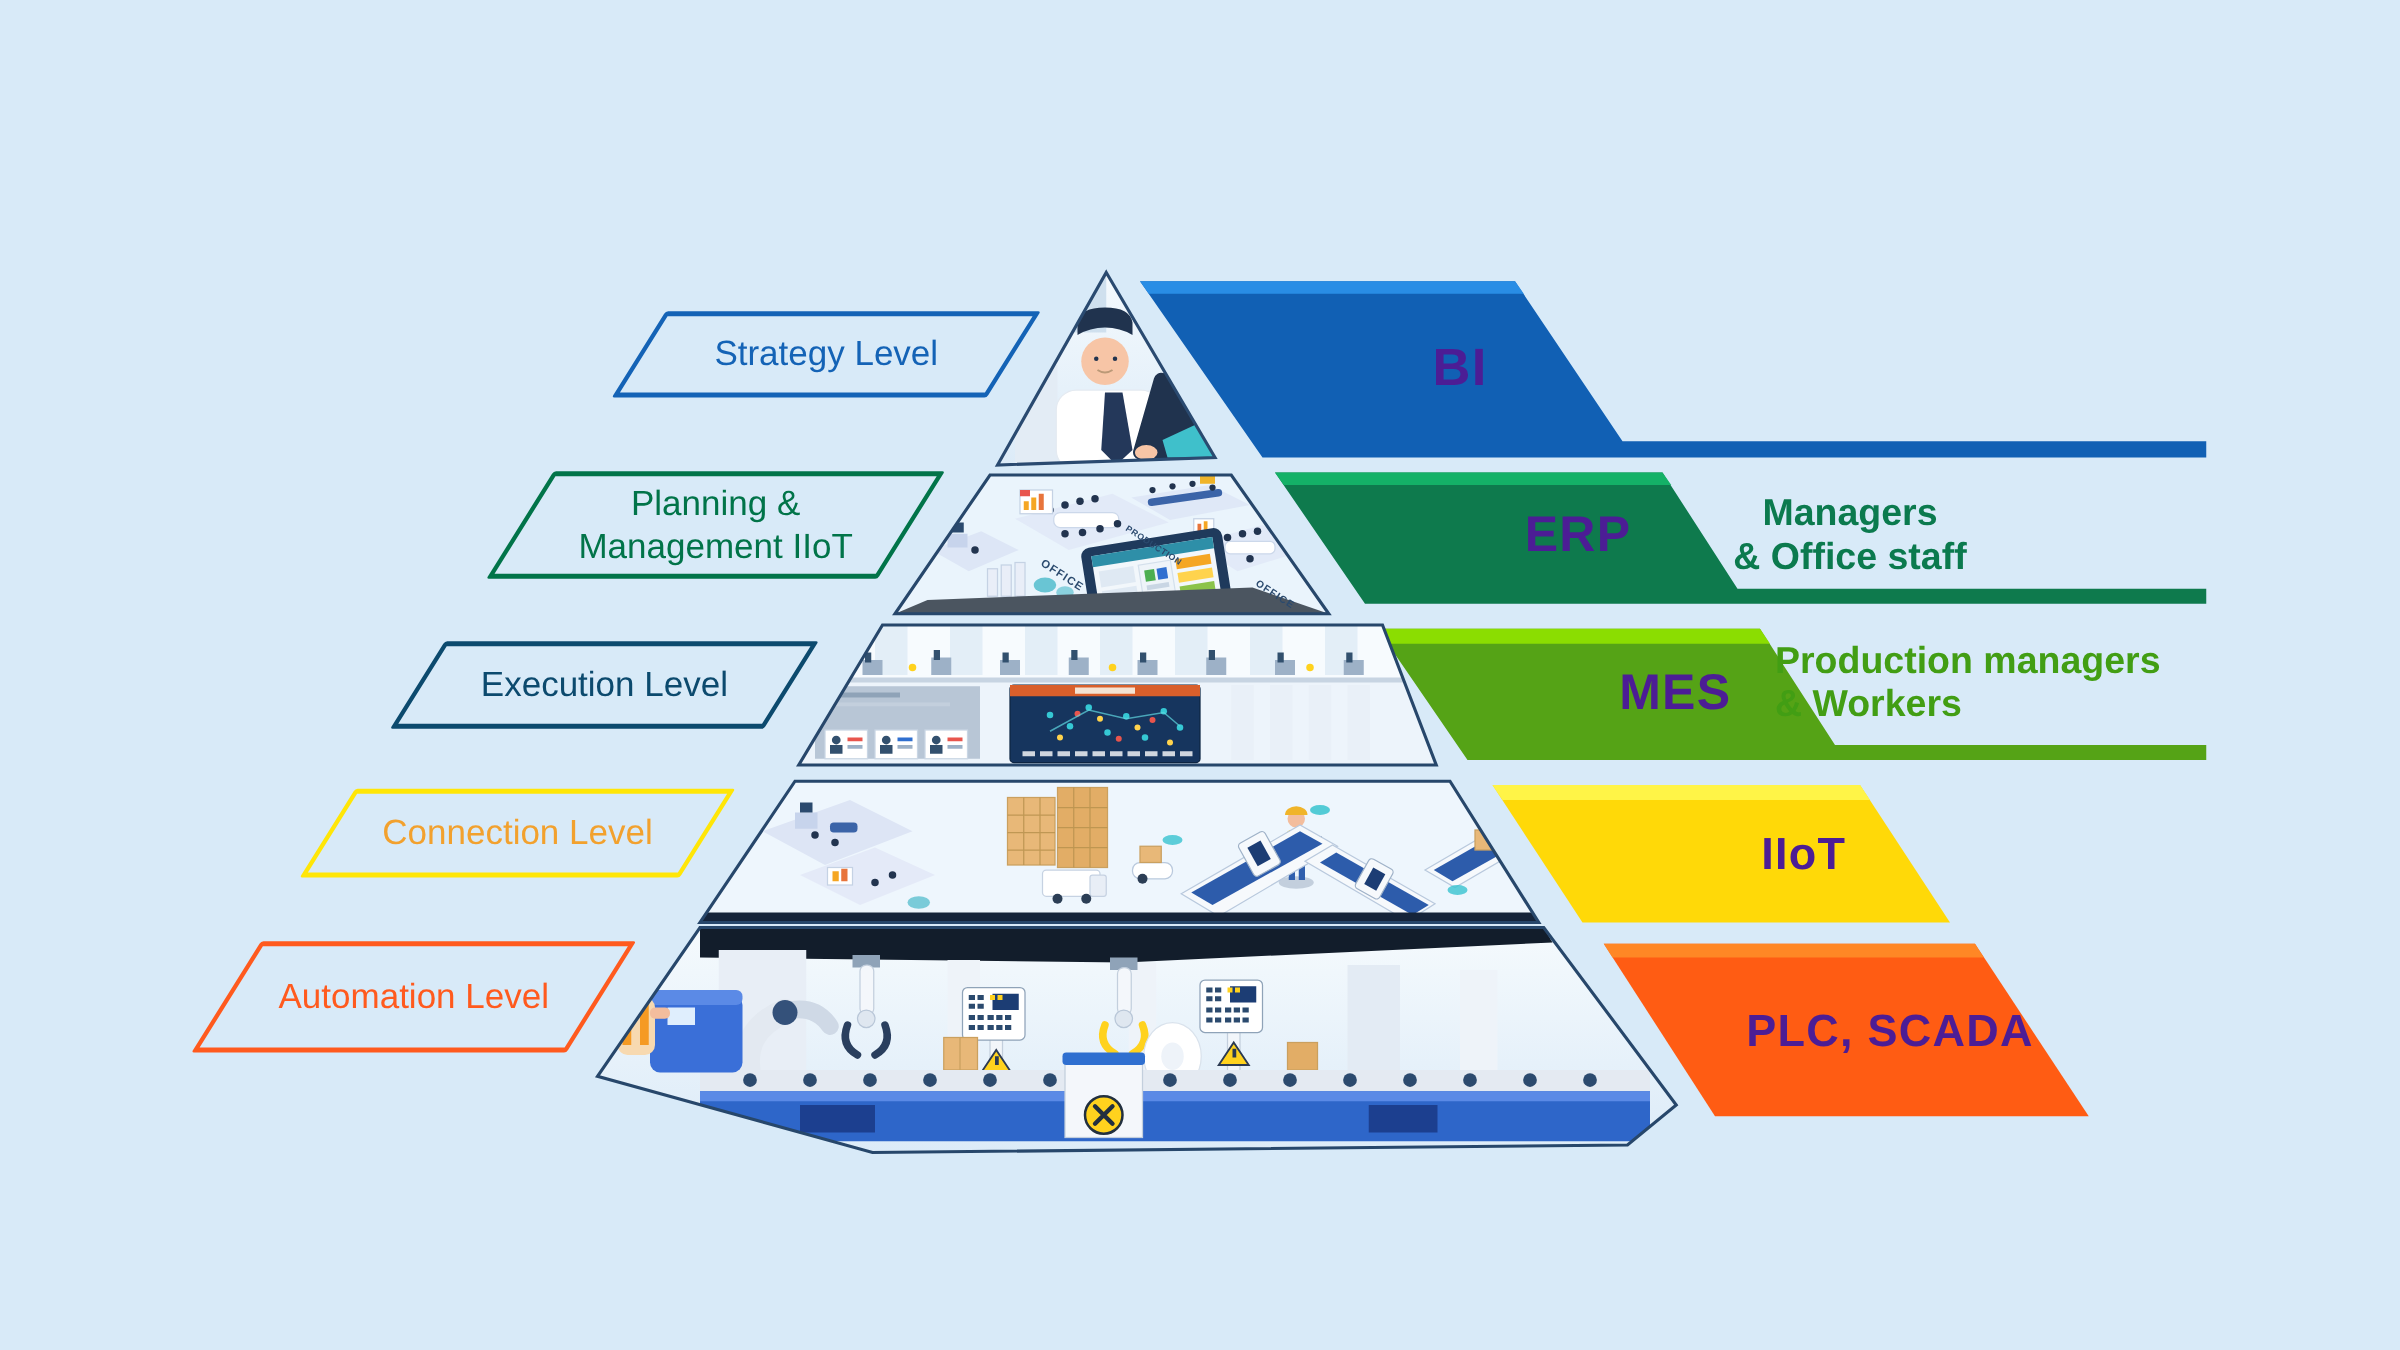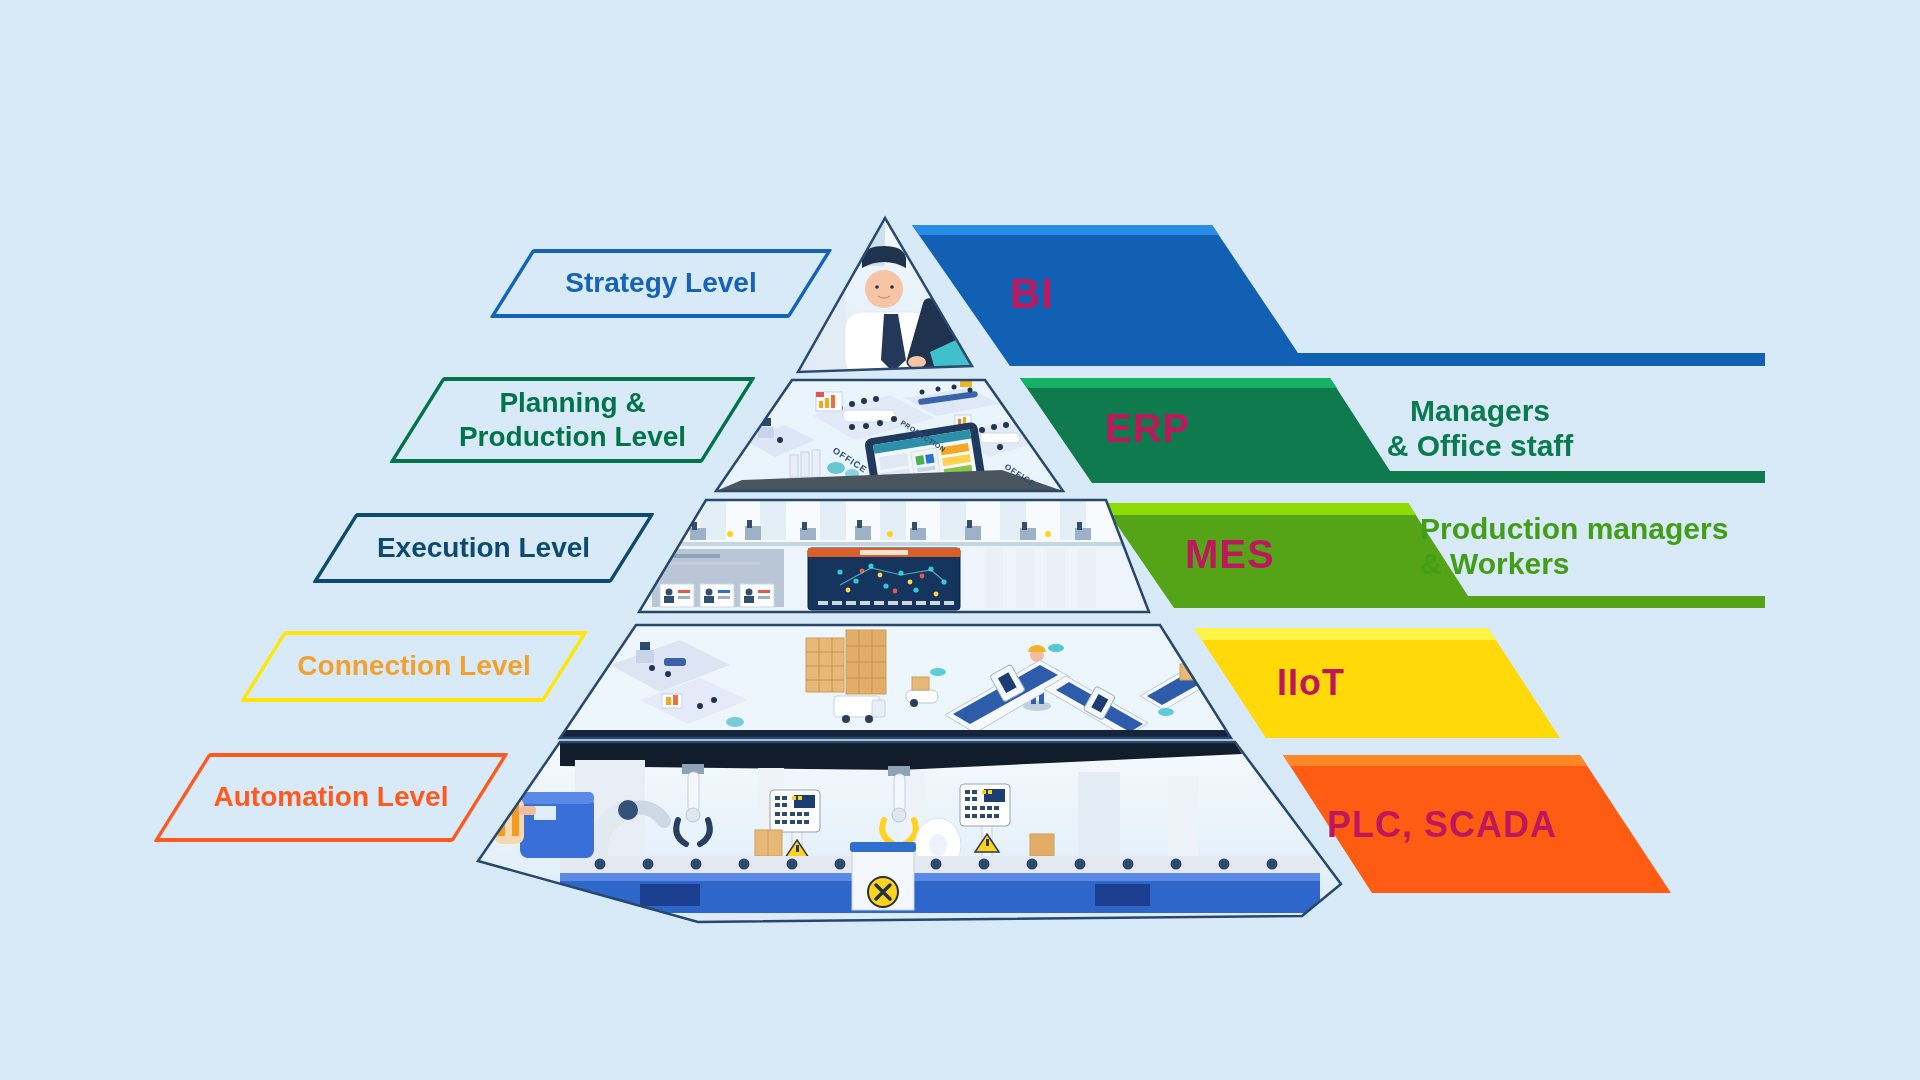--- a/index.html
+++ b/index.html
@@ -8,30 +8,30 @@
     background:#d8eaf8;
     font-family:"Liberation Sans", sans-serif;
   }
   .stage{position:absolute;left:0;top:0;width:1920px;height:1080px;}
   svg.layer{position:absolute;left:0;top:0;}
 
   
   .lvl-label{position:absolute;}
   .lvl-box{position:absolute;inset:0;border:4px solid;border-color:currentColor;transform:skewX(-32deg);border-radius:2px;}
   .lvl-text{position:relative;display:flex;flex-direction:column;align-items:center;justify-content:center;
-            width:100%;height:100%;font-weight:bold;font-size:28px;line-height:1.22;text-align:center;}
+            width:100%;height:100%;font-weight:normal;font-size:28px;line-height:1.22;text-align:center;}
   .lab-strategy{color:#1463b6;}
   .lab-planning{color:#017449;}
   .lab-execution{color:#0c4a6e;}
   .lab-connection{color:#f2a12e;}
   .lab-connection .lvl-box{border-color:#ffe607;}
   .lab-automation{color:#ff5a1e;}
 
   
-  .blk-text{position:absolute;color:#be185d;font-weight:bold;text-align:left;letter-spacing:1px;}
+  .blk-text{position:absolute;color:#4c1d95;font-weight:bold;text-align:right;letter-spacing:1px;}
   .side-text{position:absolute;font-weight:bold;line-height:1.15;}
   .side-blue{color:#1463b6;}
   .side-dgreen{color:#0b7a4e;}
   .side-green{color:#429e14;}
 </style>
 </head>
 <body>
 
 <div class="stage">
 
@@ -492,21 +492,21 @@
 
   <div class="lvl-label lab-strategy" style="left:511px;top:249px;width:300px;height:69px">
     <span class="lvl-box"></span>
     <span class="lvl-text">Strategy Level</span>
   </div>
 
   <div class="lvl-label lab-planning" style="left:416px;top:377px;width:313px;height:86px">
     <span class="lvl-box"></span>
     <span class="lvl-text">
       <span>Planning &amp;</span>
-      <span>Production Level</span>
+      <span>Management IIoT</span>
     </span>
   </div>
 
   <div class="lvl-label lab-execution" style="left:334px;top:513px;width:299px;height:70px">
     <span class="lvl-box"></span>
     <span class="lvl-text">Execution Level</span>
   </div>
 
   <div class="lvl-label lab-connection" style="left:262px;top:631px;width:304px;height:71px">
     <span class="lvl-box"></span>

